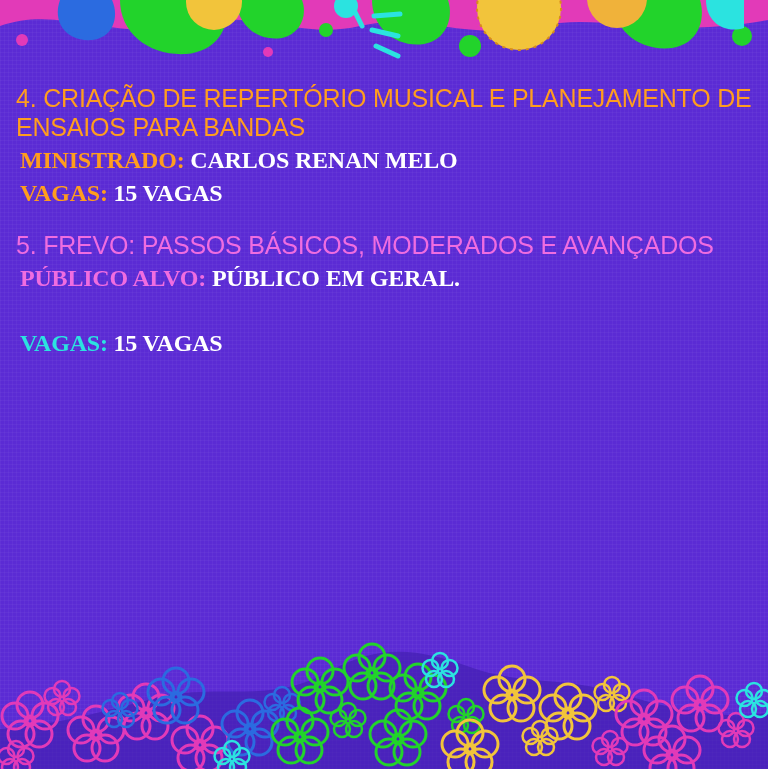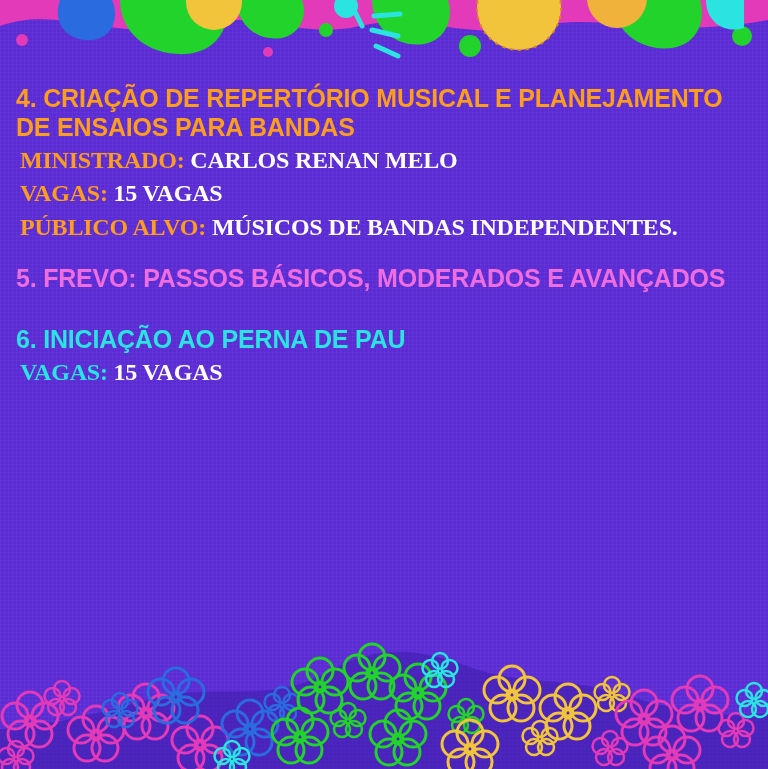--- a/index.html
+++ b/index.html
@@ -51,21 +51,21 @@
     top: 84px;
     left: 16px;
     width: 736px;
   }
 
   .course-block {
     margin-bottom: 14px;
   }
 
   .course-title {
-    font-weight: bold;
+    font-weight: normal;
     font-size: 25px;
     line-height: 1.16;
     letter-spacing: -0.2px;
     text-transform: uppercase;
     margin: 0 0 2px 0;
   }
 
   .row {
     font-size: 24px;
     line-height: 1.22;
@@ -132,36 +132,35 @@
   <div class="course-block">
     <p class="course-title c-orange">4. CRIAÇÃO DE REPERTÓRIO MUSICAL E PLANEJAMENTO DE ENSAIOS PARA BANDAS</p>
     <p class="row">
       <span class="lbl c-orange">MINISTRADO:</span>
       <span class="val">CARLOS RENAN MELO</span>
     </p>
     <p class="row">
       <span class="lbl c-orange">VAGAS:</span>
       <span class="val">15 VAGAS</span>
     </p>
-    <p class="row">
-      <span class="lbl c-orange">PÚBLICO ALVO:</span>
-      <span class="val">MÚSICOS DE BANDAS INDEPENDENTES.</span>
-    </p>
   </div>
 
   <div class="spacer-8"></div>
 
   <div class="course-block">
     <p class="course-title c-pink">5. FREVO: PASSOS BÁSICOS, MODERADOS E AVANÇADOS</p>
+    <p class="row">
+      <span class="lbl c-pink">PÚBLICO ALVO:</span>
+      <span class="val">PÚBLICO EM GERAL.</span>
+    </p>
   </div>
 
   <div class="spacer-18"></div>
 
   <div class="course-block">
-    <p class="course-title c-cyan">6. INICIAÇÃO AO PERNA DE PAU</p>
     <p class="row">
       <span class="lbl c-cyan">VAGAS:</span>
       <span class="val">15 VAGAS</span>
     </p>
   </div>
 
 </div>
 
 <div class="bottom-deco">
   <svg width="768" height="160" viewBox="0 0 768 160" xmlns="http://www.w3.org/2000/svg">

